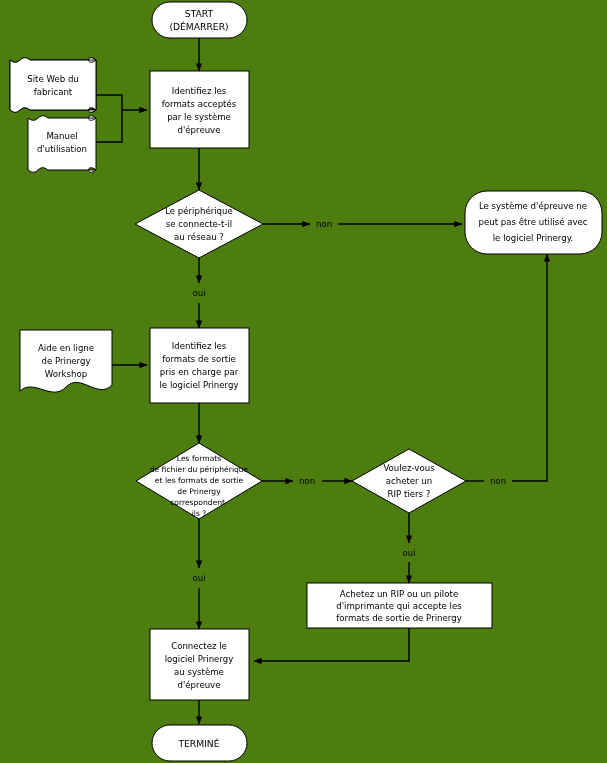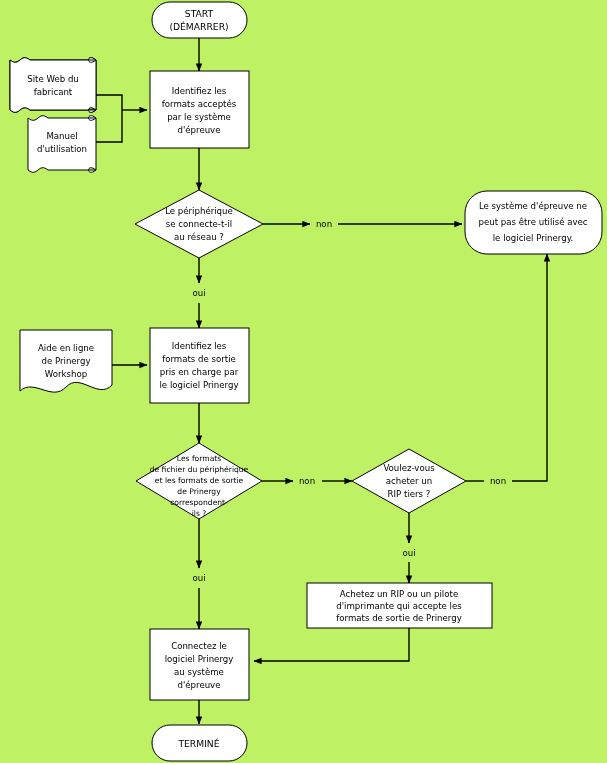--- a/index.html
+++ b/index.html
@@ -10,21 +10,21 @@
   body {
     width: 607px;
     height: 763px;
     font-family: "DejaVu Sans", sans-serif;
     overflow: hidden;
   }
   #flowchart-canvas {
     position: relative;
     width: 607px;
     height: 763px;
-    background: #bef264;
+    background: #4d7c0f;
   }
   svg.chart-svg {
     position: absolute;
     left: 0;
     top: 0;
     width: 607px;
     height: 763px;
   }
   .node-shape {
     fill: #ffffff;

